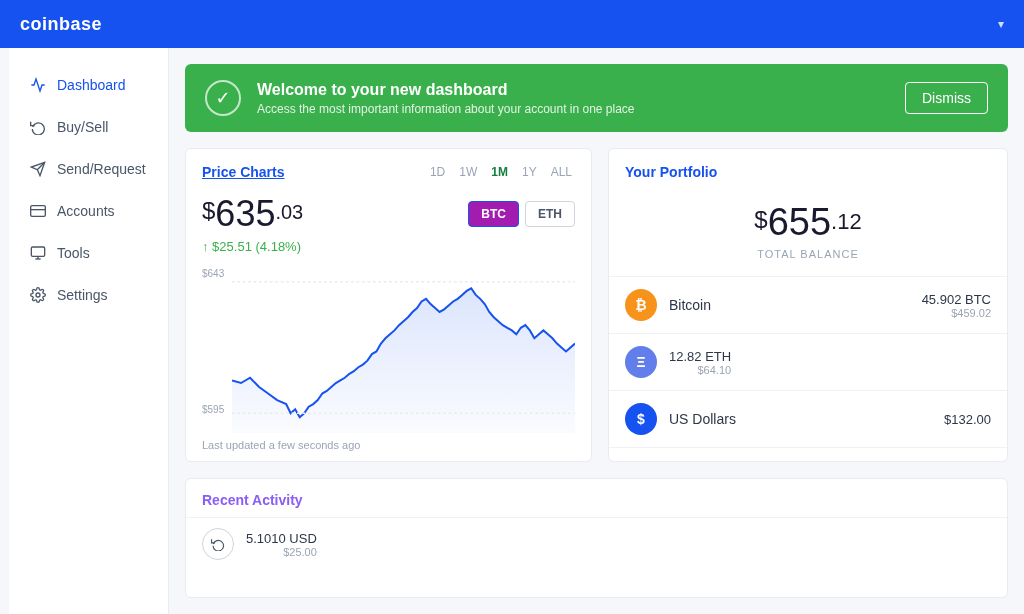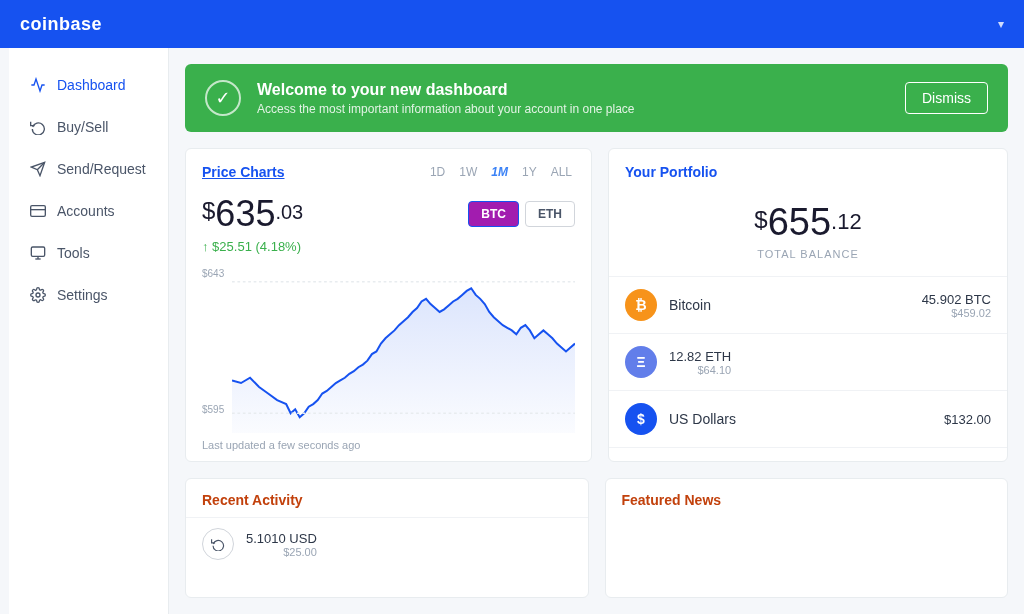--- a/index.html
+++ b/index.html
@@ -34,21 +34,21 @@
     .cards-row { display: flex; gap: 16px; flex: 1; min-height: 0; }
     .card { background: white; border-radius: 6px; border: 1px solid #e8ecef; overflow: hidden; }
     .card-left { flex: 1; display: flex; flex-direction: column; }
     .card-right { width: 400px; flex-shrink: 0; display: flex; flex-direction: column; }
 
     
     .chart-header { padding: 14px 16px 8px; display: flex; align-items: center; justify-content: space-between; }
     .chart-title { color: #1652f0; font-size: 14px; font-weight: 600; text-decoration: underline; }
     .chart-periods { display: flex; gap: 8px; }
     .period-btn { font-size: 12px; color: #9aa5b4; cursor: pointer; padding: 2px 3px; }
-    .period-btn.active { color: #3b82f6; font-weight: 600; font-style: italic; }
+    .period-btn.active { color: #15803d; font-weight: 600; }
     .chart-price { padding: 4px 16px 2px; }
     .chart-price-dollar { font-size: 24px; margin-top: 4px; font-weight: 300; }
     .chart-price-decimal { font-size: 20px; margin-top: 8px; font-weight: 400; }
     .chart-btns { display: flex; gap: 6px; margin-left: auto; align-self: center; }
     .asset-btn { padding: 5px 12px; border-radius: 4px; font-size: 12px; font-weight: 600; cursor: pointer; border: 1px solid #d1d5db; background: white; color: #4a5568; }
     .asset-btn.active { background: #a21caf; color: white; border-color: #1652f0; }
     .chart-change { padding: 2px 16px 8px; color: #3ab04c; font-size: 13px; font-weight: 500; }
     .chart-area { flex: 1; padding: 0 16px; position: relative; min-height: 140px; }
     .chart-last-updated { padding: 6px 16px 10px; font-size: 11px; color: #9aa5b4; }
 
@@ -66,21 +66,21 @@
     .asset-name { font-size: 14px; color: #2d3748; font-weight: 500; flex: 1; }
     .asset-values { text-align: right; }
     .asset-amount { font-size: 13px; color: #2d3748; font-weight: 500; }
     .asset-usd { font-size: 11px; color: #9aa5b4; }
     .view-accounts { text-align: center; padding: 10px; font-size: 13px; color: #9aa5b4; cursor: pointer; border-top: 1px solid #f0f2f5; margin-top: auto; }
 
     
     .bottom-row { display: flex; gap: 16px; height: 120px; }
     .bottom-card { flex: 1; background: white; border-radius: 6px; border: 1px solid #e8ecef; overflow: hidden; }
     .bottom-card-header { padding: 12px 16px 8px; }
-    .bottom-card-title { color: #c2410c; font-size: 14px; font-weight: 600; }
+    .bottom-card-title { color: #8b5cf6; font-size: 14px; font-weight: 600; }
     .activity-item { display: flex; align-items: center; padding: 10px 16px; border-top: 1px solid #f0f2f5; gap: 12px; }
     .activity-icon { width: 32px; height: 32px; border-radius: 50%; border: 1px solid #d1d5db; display: flex; align-items: center; justify-content: center; color: #4a5568; font-size: 14px; flex-shrink: 0; }
     .activity-text { flex: 1; }
     .activity-name { font-size: 13px; font-weight: 500; color: #2d3748; }
     .activity-sub { font-size: 11px; color: #9aa5b4; }
     .activity-amounts { text-align: right; }
     .activity-usd { font-size: 13px; font-weight: 500; color: #2d3748; }
     .activity-cost { font-size: 11px; color: #9aa5b4; }
 
     
@@ -260,21 +260,16 @@
                 <polyline points="1 4 1 10 7 10"></polyline>
                 <path d="M3.51 15a9 9 0 1 0 .49-3"></path>
               </svg>
           </div>
           <div class="activity-amounts">
             <div class="activity-usd">5.1010 USD</div>
             <div class="activity-cost">$25.00</div>
           </div>
         </div>
       </div>
-      <div class="bottom-card">
-        <div class="bottom-card-header">
-          <span class="bottom-card-title">Featured News</span>
-        </div>
-      </div>
     </div>
 
   </div>
 </div>
 
 </body></html>

